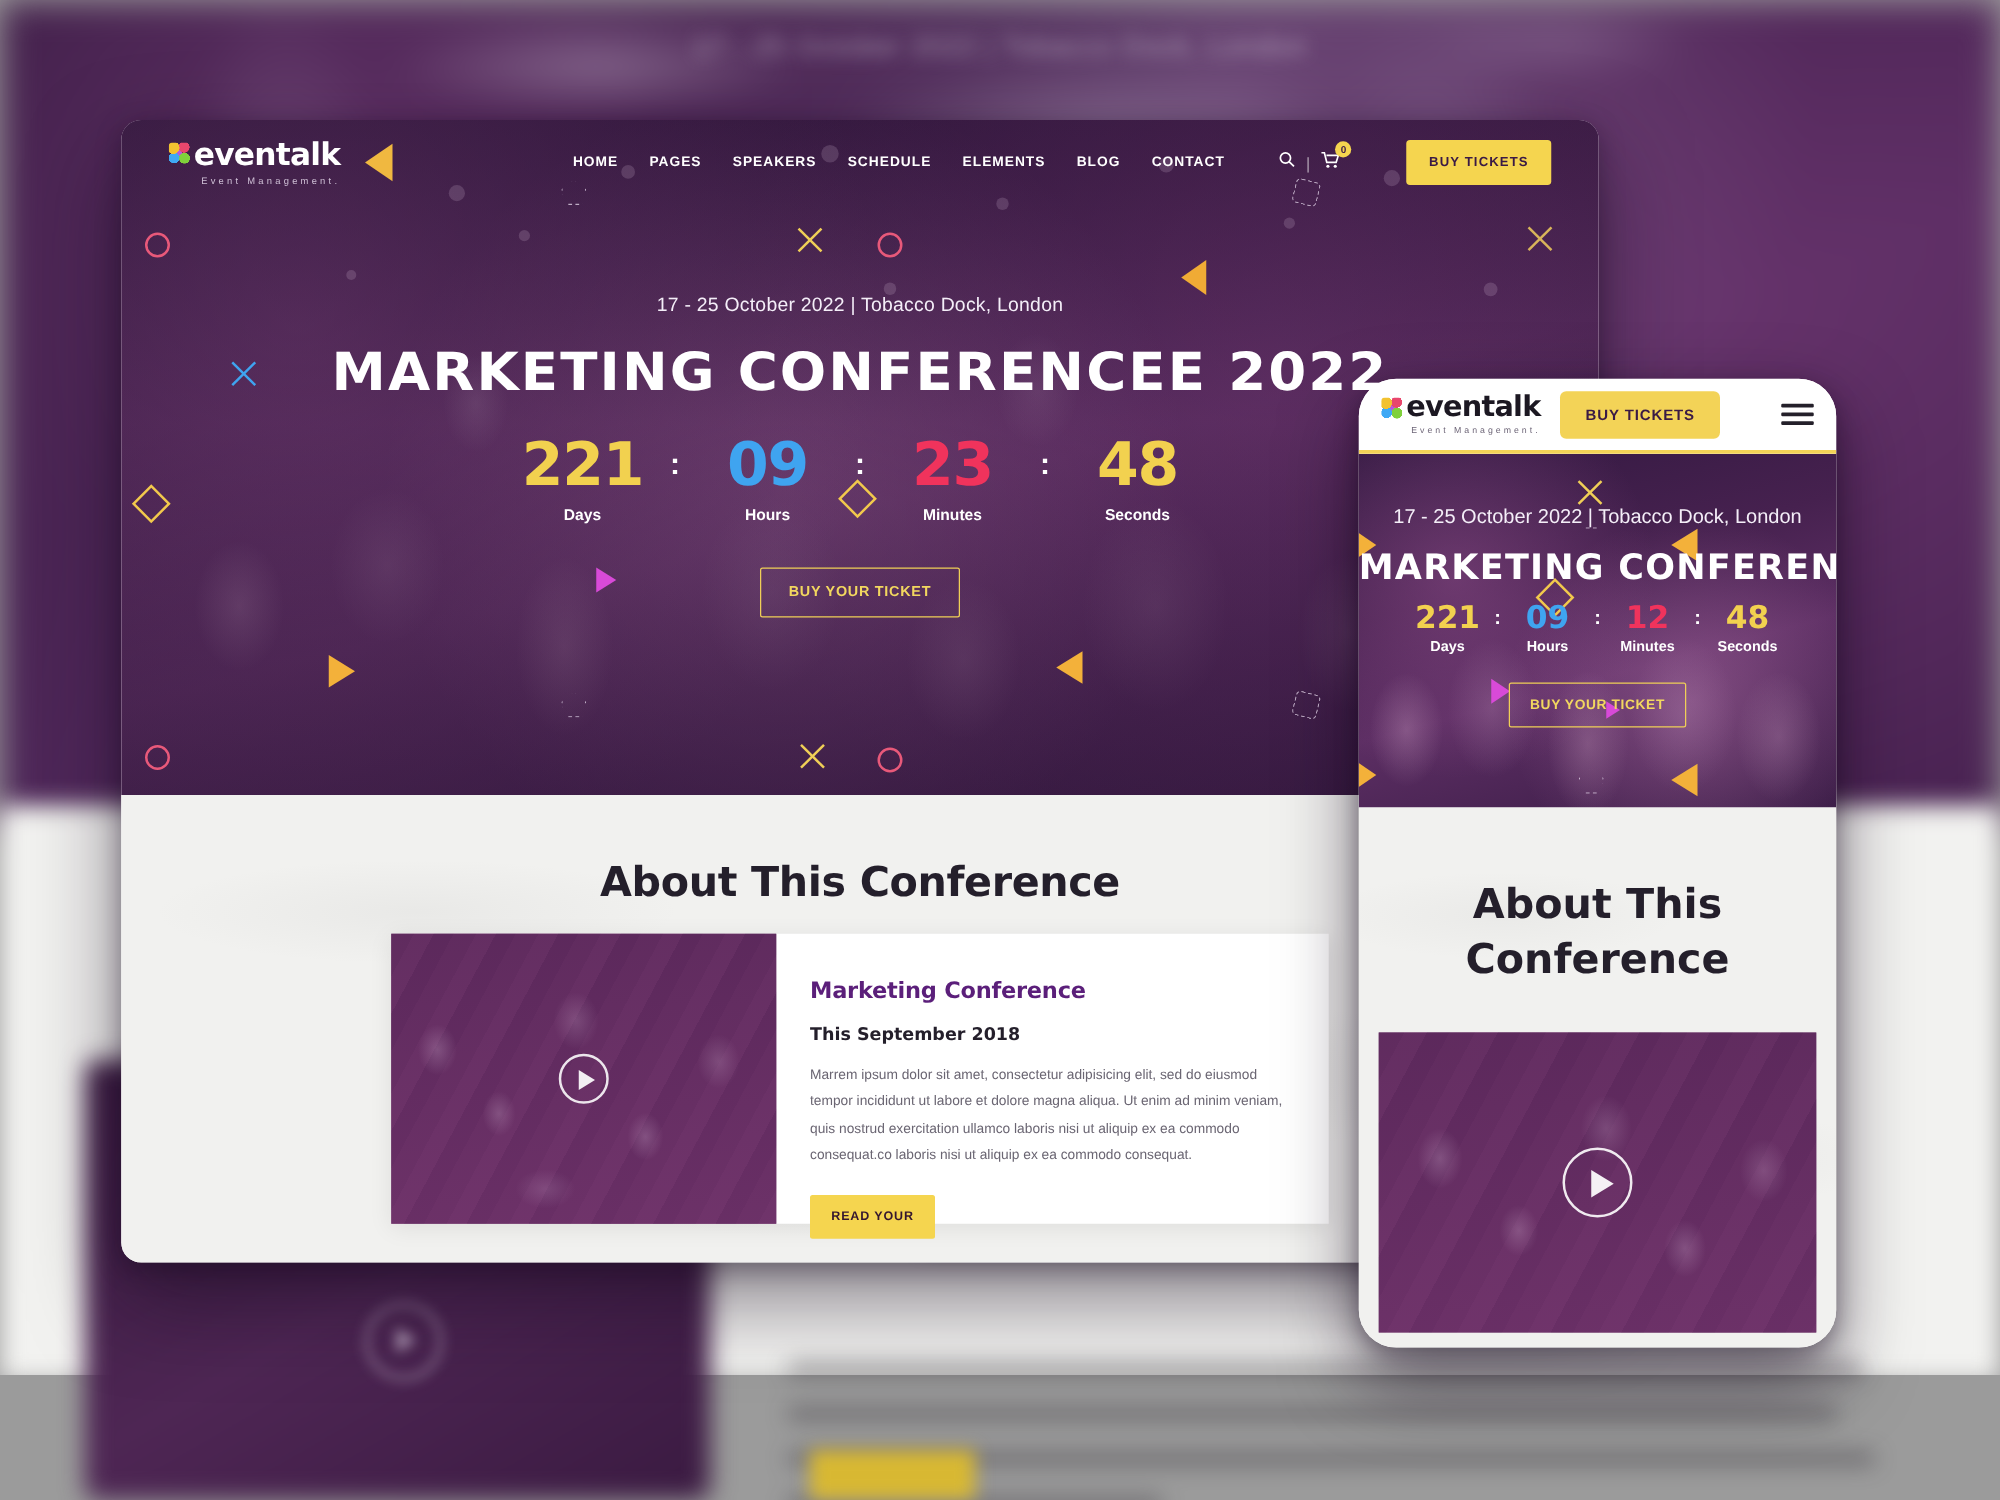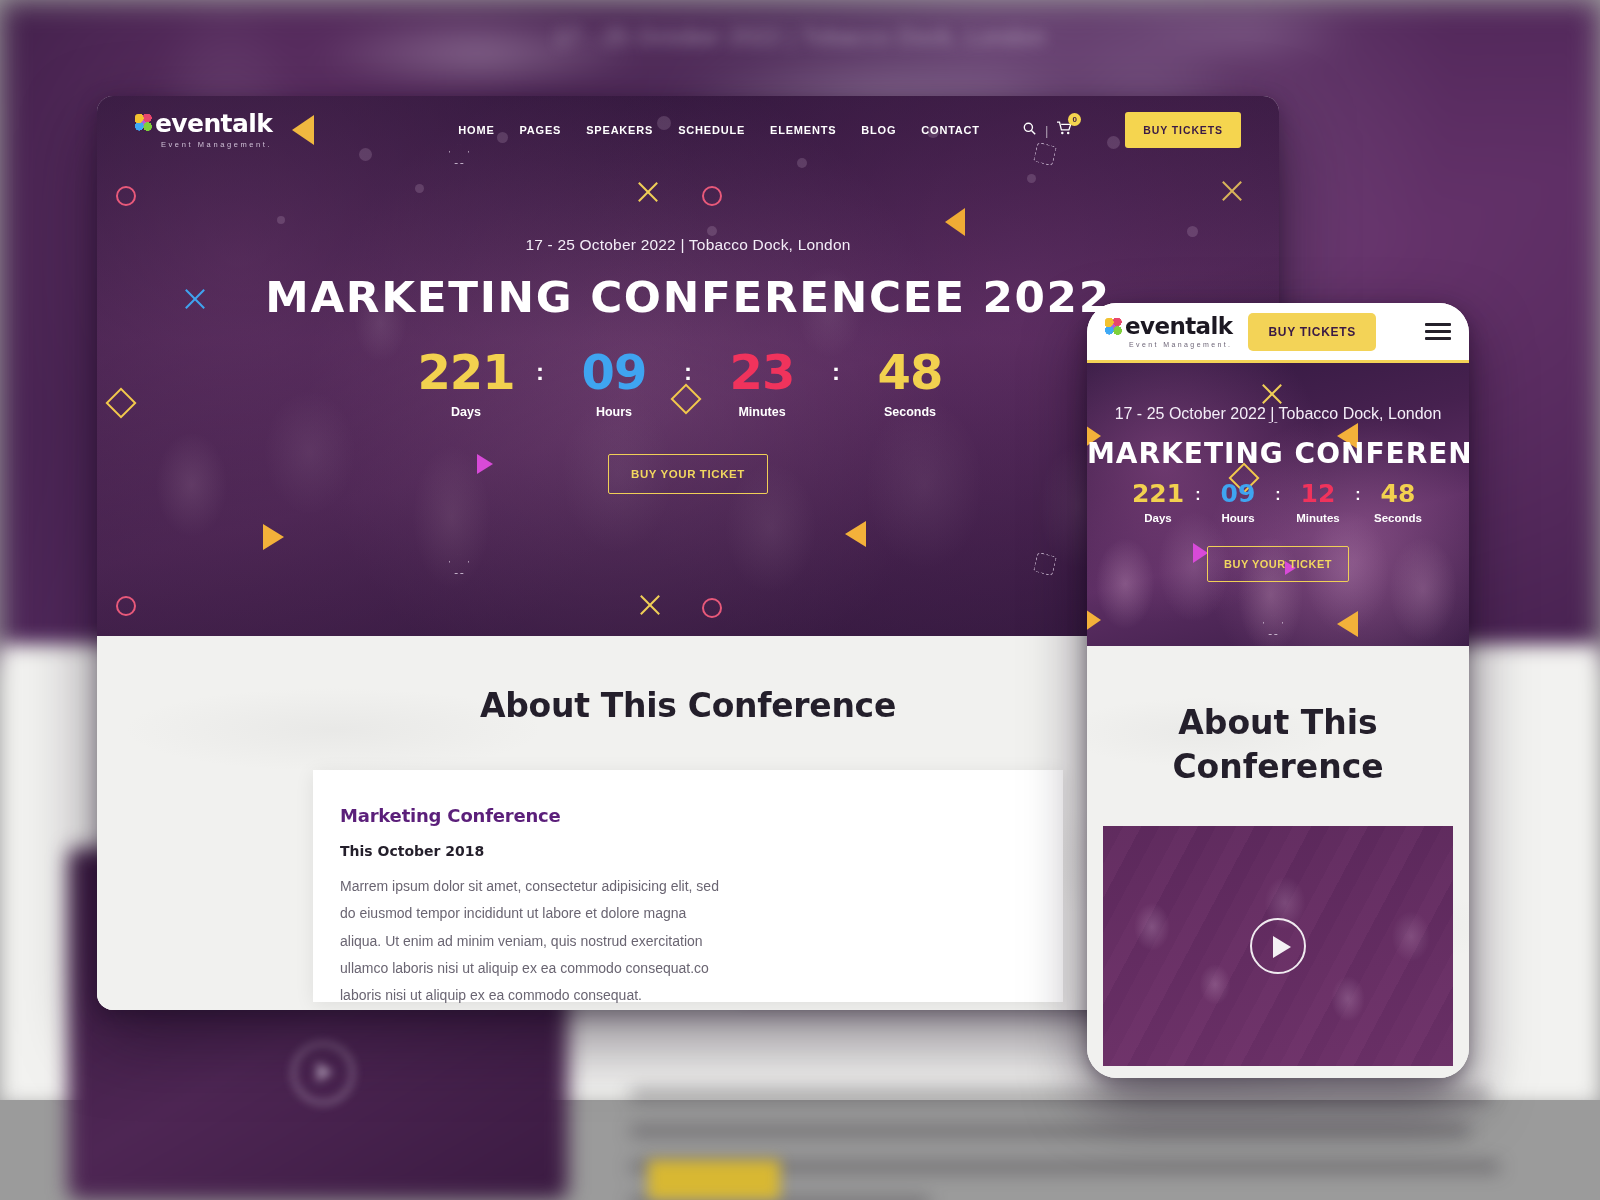--- a/index.html
+++ b/index.html
@@ -252,24 +252,23 @@
       radial-gradient(ellipse 220px 50px at 45% 85%, rgba(160,160,160,.08), transparent 70%);
   }
   .about-title {
     position: relative;
     text-align: center; padding-top: 50px;
     font-family: "DejaVu Sans", sans-serif;
     font-size: 33px; font-weight: bold; color: #241f2b; letter-spacing: -.3px;
   }
   .about-card {
     position: relative;
-    margin: 45px auto 0; width: 750px; height: 232px;
+    margin: 22px auto 0; width: 750px; height: 232px;
     display: flex; background: #fff;
     box-shadow: 0 3px 18px rgba(0,0,0,.08);
-    flex-direction: column;
   }
   .video-thumb {
     position: relative; width: 308px; flex: none;
     background:
       linear-gradient(180deg, rgba(92,40,92,.72), rgba(108,48,104,.76)),
       repeating-linear-gradient(118deg, #6b3566 0 16px, #7a3f72 16px 30px, #5d2b5c 30px 44px),
       radial-gradient(circle at 30% 25%, #8d5186, transparent 55%),
       radial-gradient(circle at 72% 65%, #7c4174, transparent 55%);
     overflow: hidden;
   }
@@ -300,21 +299,21 @@
     font-family: "DejaVu Sans", sans-serif;
     font-size: 18px; font-weight: bold; color: #5b1f7a; letter-spacing: -.2px;
   }
   .ab-h4 {
     margin-top: 17px;
     font-family: "DejaVu Sans", sans-serif;
     font-size: 14px; font-weight: bold; color: #241f2b;
   }
   .ab-p {
     margin-top: 14px; width: 390px;
-    font-size: 14px; line-height: 1.95; color: #6a6572;
+    font-size: 11px; line-height: 1.95; color: #6a6572;
   }
   .read-more-btn {
     margin-top: 20px;
     background: #f5d54f; color: #34162f;
     font-size: 10px; font-weight: bold; letter-spacing: .7px;
     border: none; padding: 12px 17px; border-radius: 2px; cursor: pointer;
   }
 
   
   .phone {
@@ -556,21 +555,21 @@
 
   <section class="about">
     <h2 class="about-title">About This Conference</h2>
 
     <div class="about-card">
       <div class="video-thumb">
         <div class="play-circle"></div>
       </div>
       <div class="about-body">
         <h3 class="ab-h3">Marketing Conference</h3>
-        <h4 class="ab-h4">This October 2018</h4>
+        <h4 class="ab-h4">This September 2018</h4>
         <p class="ab-p">Marrem ipsum dolor sit amet, consectetur adipisicing elit, sed do eiusmod tempor incididunt ut labore et dolore magna aliqua. Ut enim ad minim veniam, quis nostrud exercitation ullamco laboris nisi ut aliquip ex ea commodo consequat.co laboris nisi ut aliquip ex ea commodo consequat.</p>
         <button class="read-more-btn">READ YOUR</button>
       </div>
     </div>
   </section>
 </div>
 
 <div class="phone">
 
   <header class="m-header">

